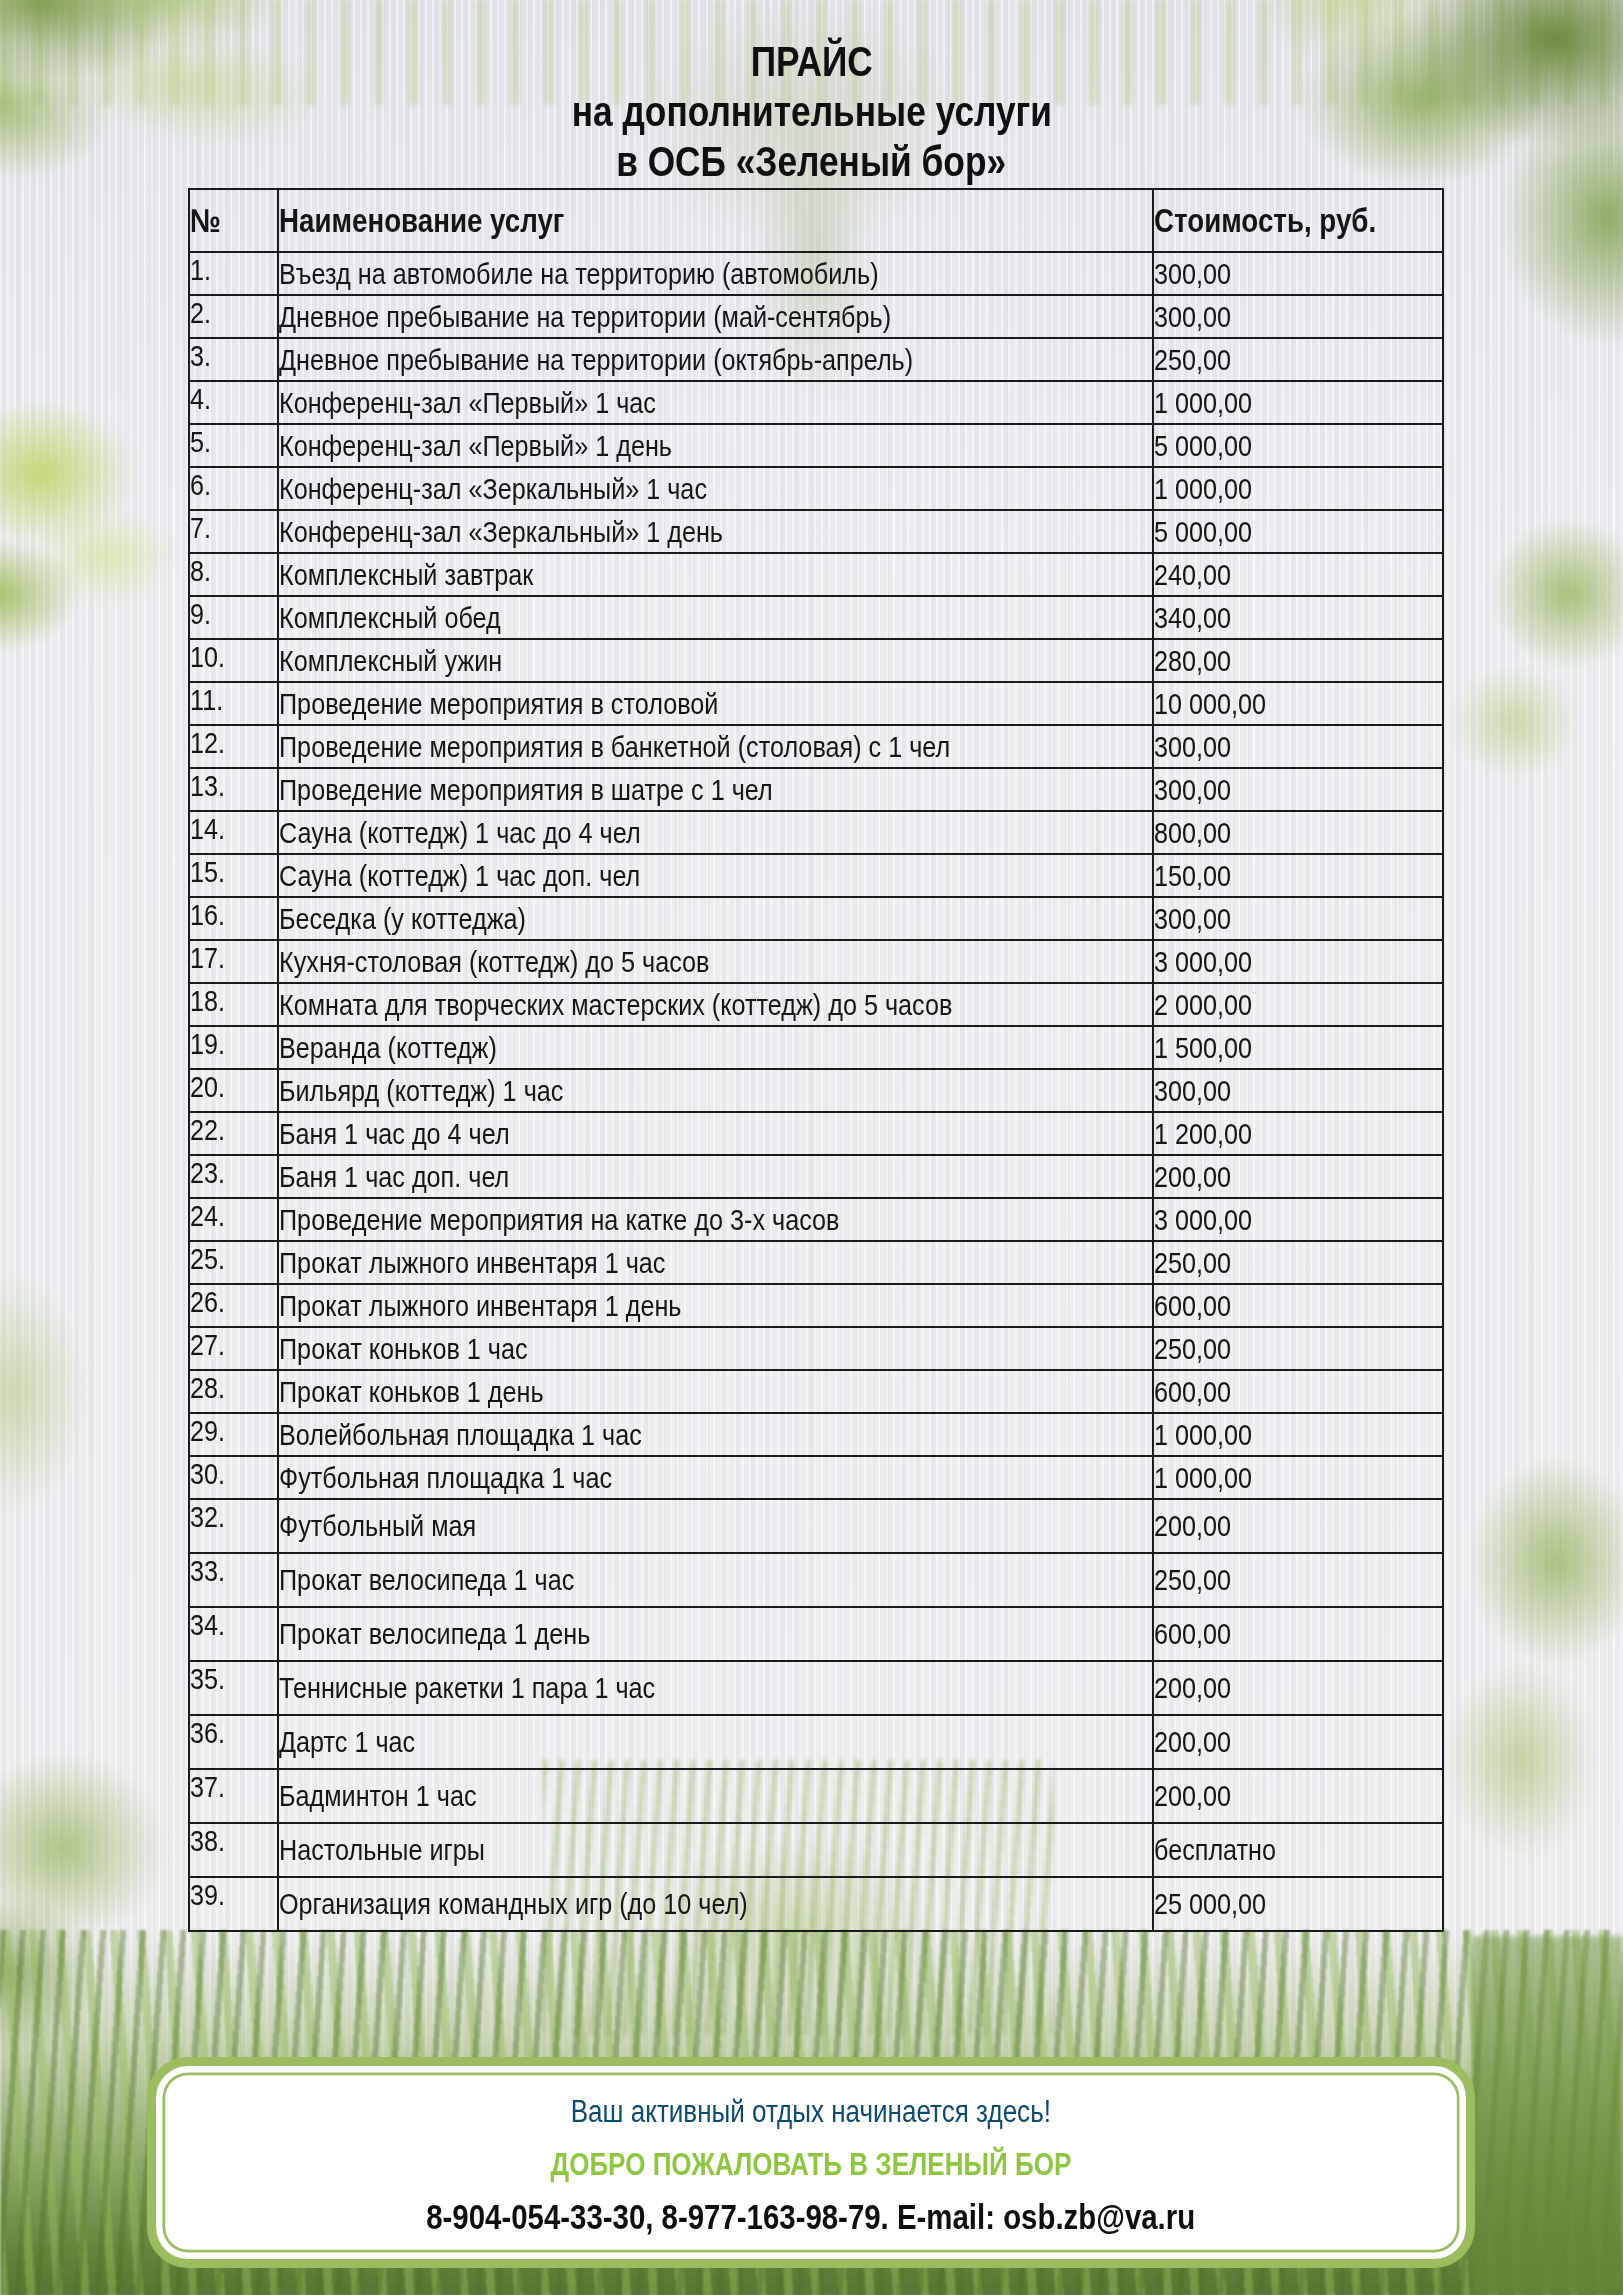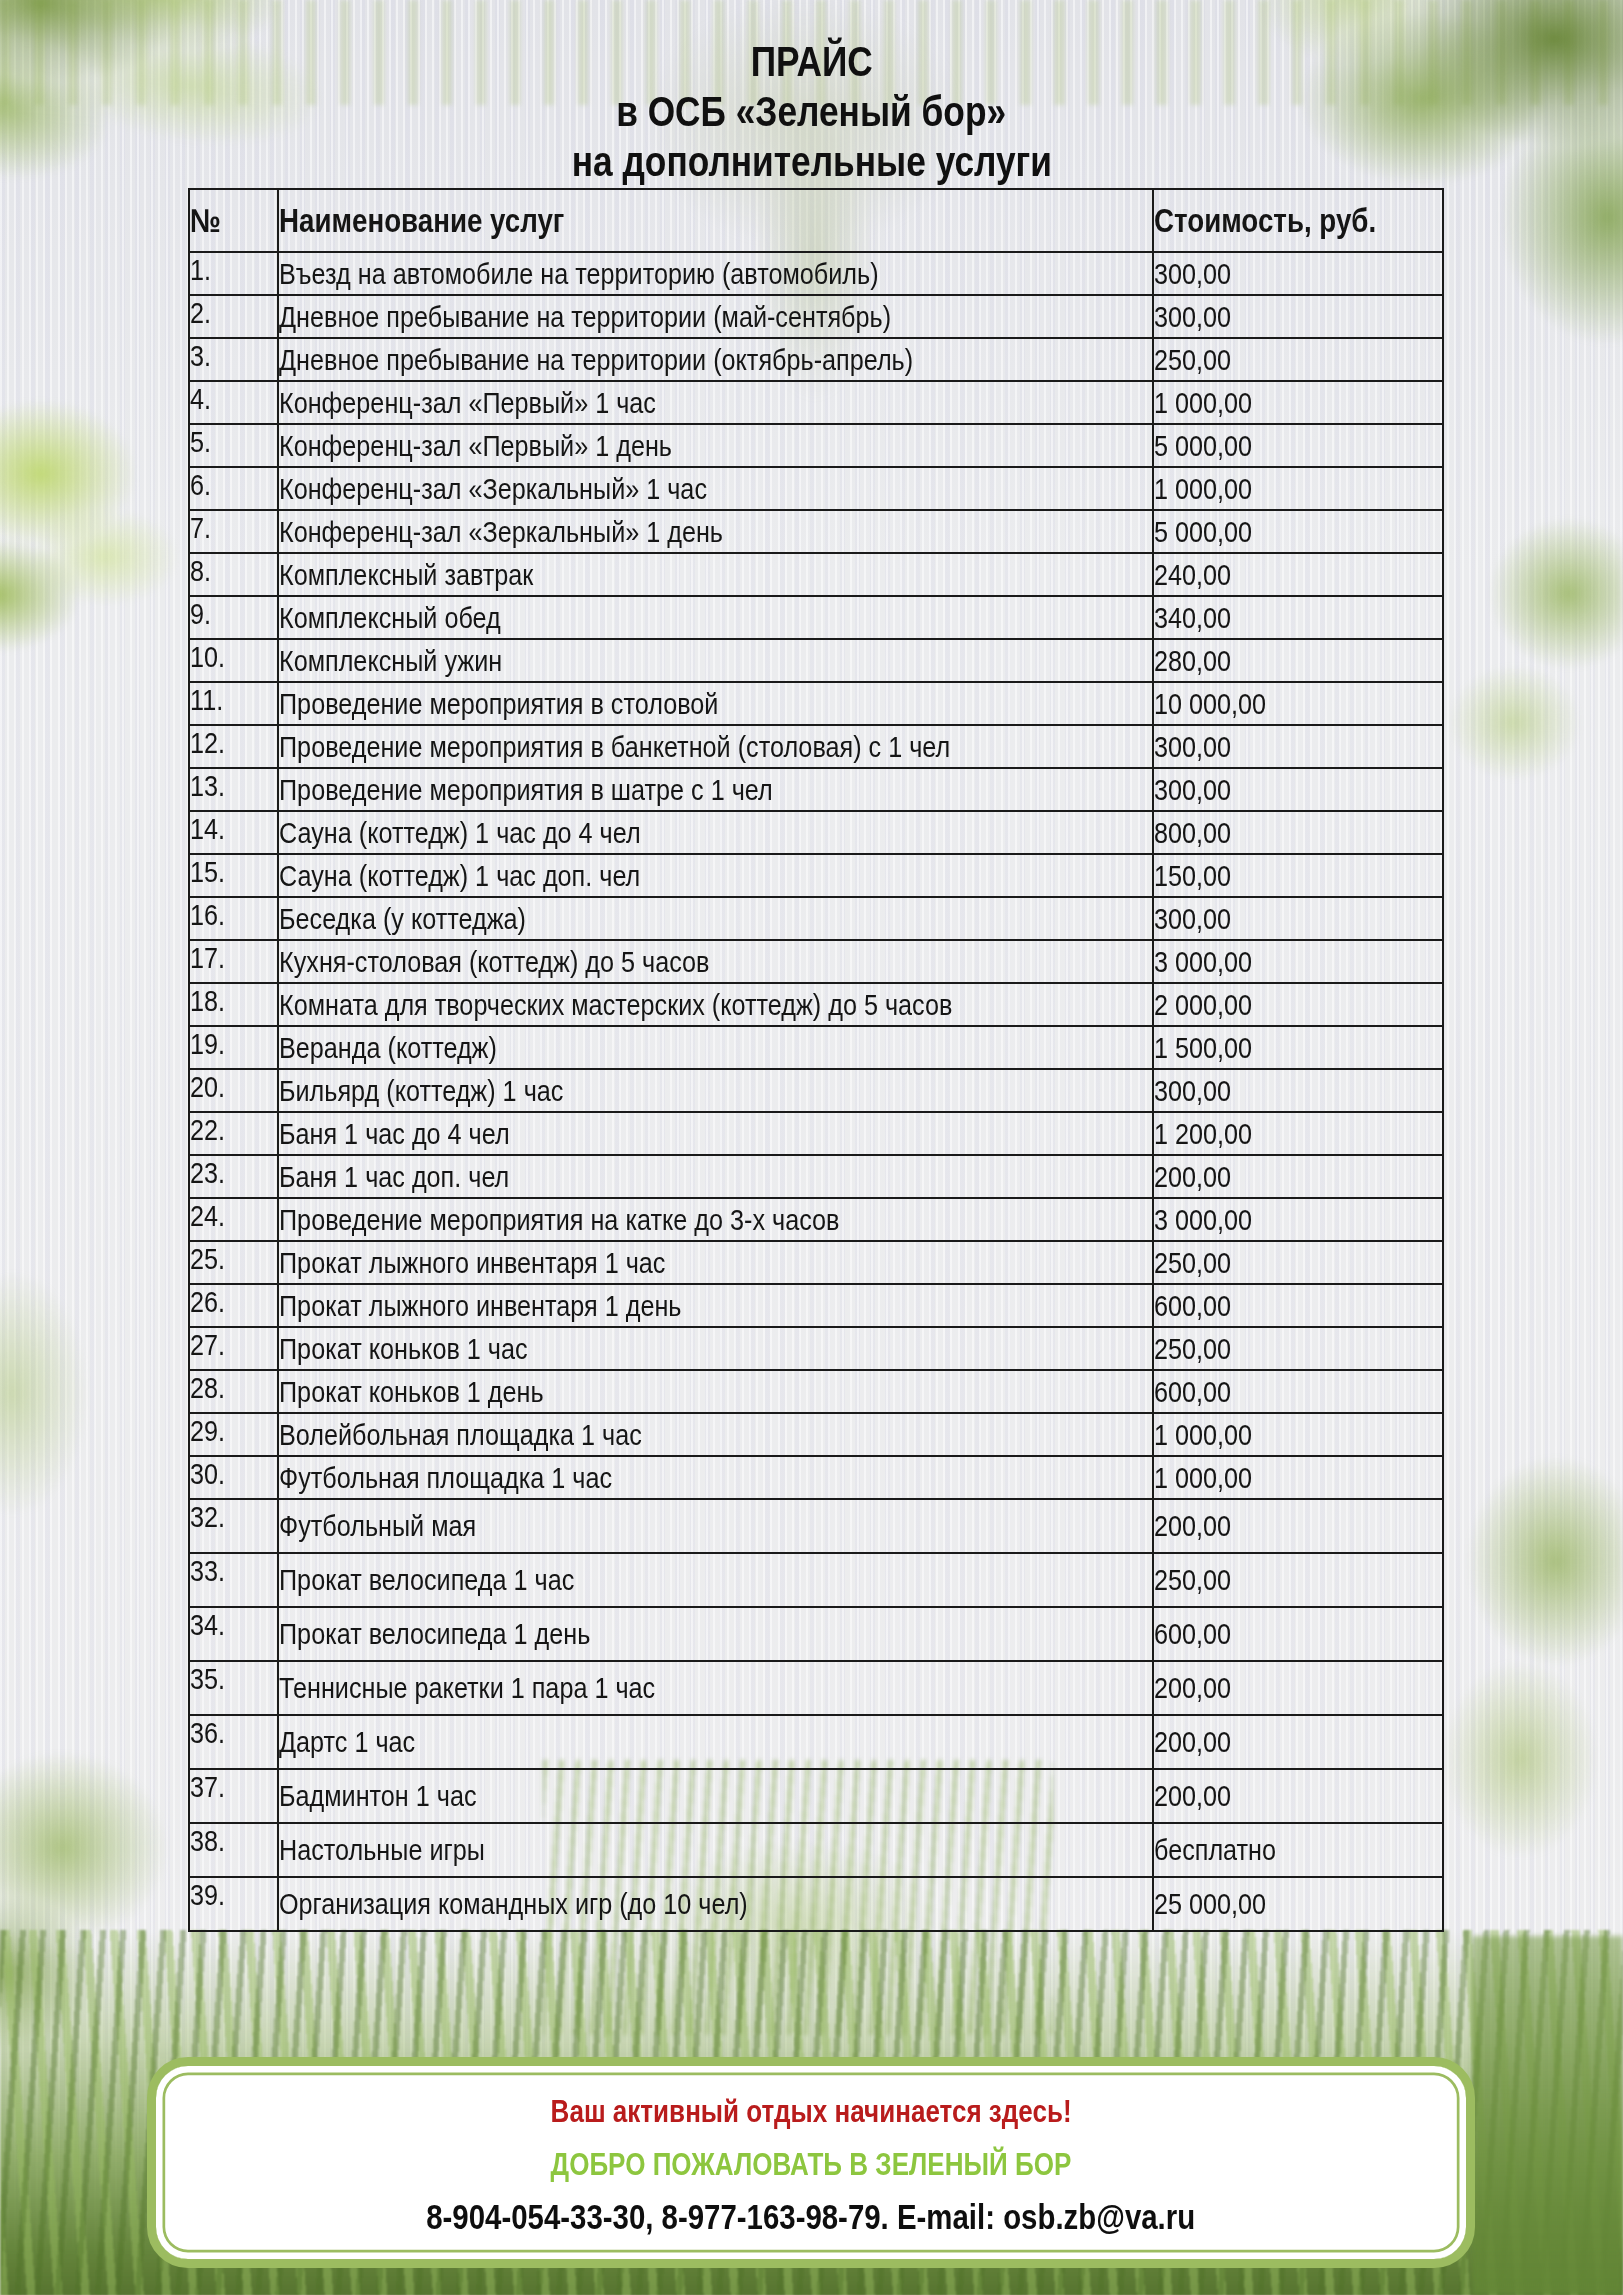--- a/index.html
+++ b/index.html
@@ -88,21 +88,21 @@
   table.price tbody tr:nth-child(n+30){height:54px;margin-left:37px;}
   table.price td{font-size:30px;}
   td.c-num{vertical-align:top;padding:3.3px 0 0 15.7px;}
   td.c-name{vertical-align:middle;padding-left:21px;}
   td.c-price{vertical-align:middle;padding-left:21px;}
   
   .contact-box{position:absolute;left:147px;top:2057px;width:1328px;height:211px;z-index:2;
     box-sizing:border-box;background:#ffffff;border:9.8px solid #9cbc60;border-radius:41px;
     box-shadow:inset 0 0 0 6.5px #ffffff, inset 0 0 0 9.2px #9cbc60;
     display:flex;flex-direction:column;align-items:center;padding-top:27.5px;}
-  .tagline{font-size:31px;font-weight:bold;color:#b91c1c;}
+  .tagline{font-size:31px;font-weight:normal;color:#0c4a6e;}
   .welcome{margin-top:17px;font-size:31px;font-weight:bold;}
   .contacts{margin-top:14px;font-size:35px;font-weight:bold;color:#0e0e0e;}
 </style>
 </head>
 <body>
 
 <div class="page">
 
   <div class="fol f-topstrip"></div>
   <div class="fol f-tl"></div>
@@ -112,22 +112,22 @@
   <div class="fol f-rm"></div>
   <div class="fol f-ll"></div>
   <div class="fol f-rl"></div>
   <div class="fol f-lb"></div>
   <div class="fol f-grass-c"></div>
   <div class="fol f-band"></div>
   <div class="fol f-band-r"></div>
 
   <header class="title">
     <div><span class="cnd-c">ПРАЙС</span></div>
+    <div><span class="cnd-c">на дополнительные услуги</span></div>
     <div><span class="cnd-c">в ОСБ «Зеленый бор»</span></div>
-    <div><span class="cnd-c">на дополнительные услуги</span></div>
   </header>
 
   <table class="price">
     <colgroup>
       <col class="w-num">
         <col class="w-name">
         <col class="w-price">
     </colgroup>
     <thead>
       <tr>

